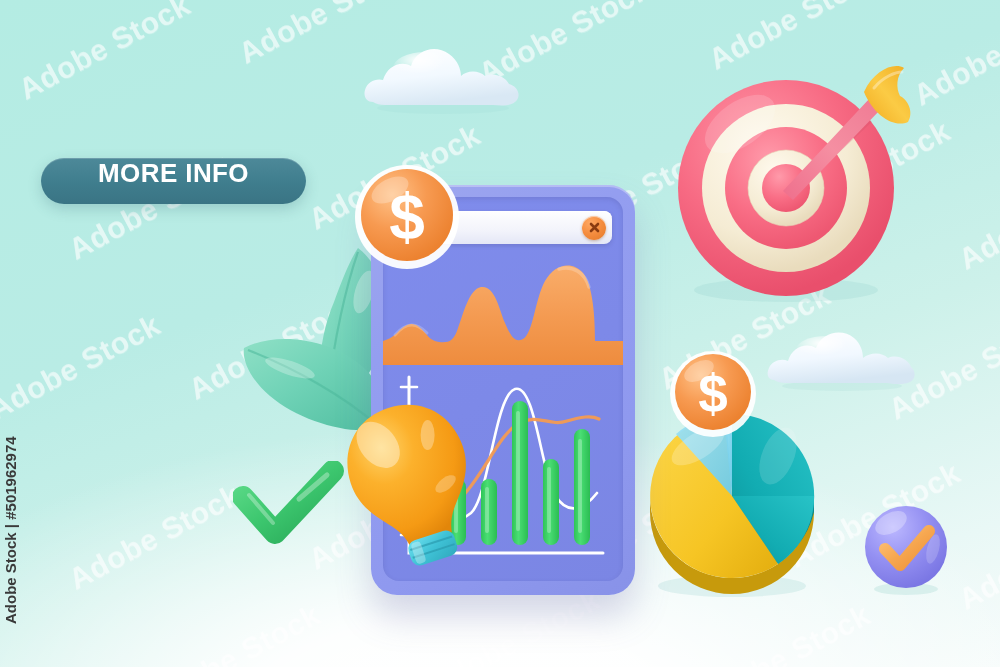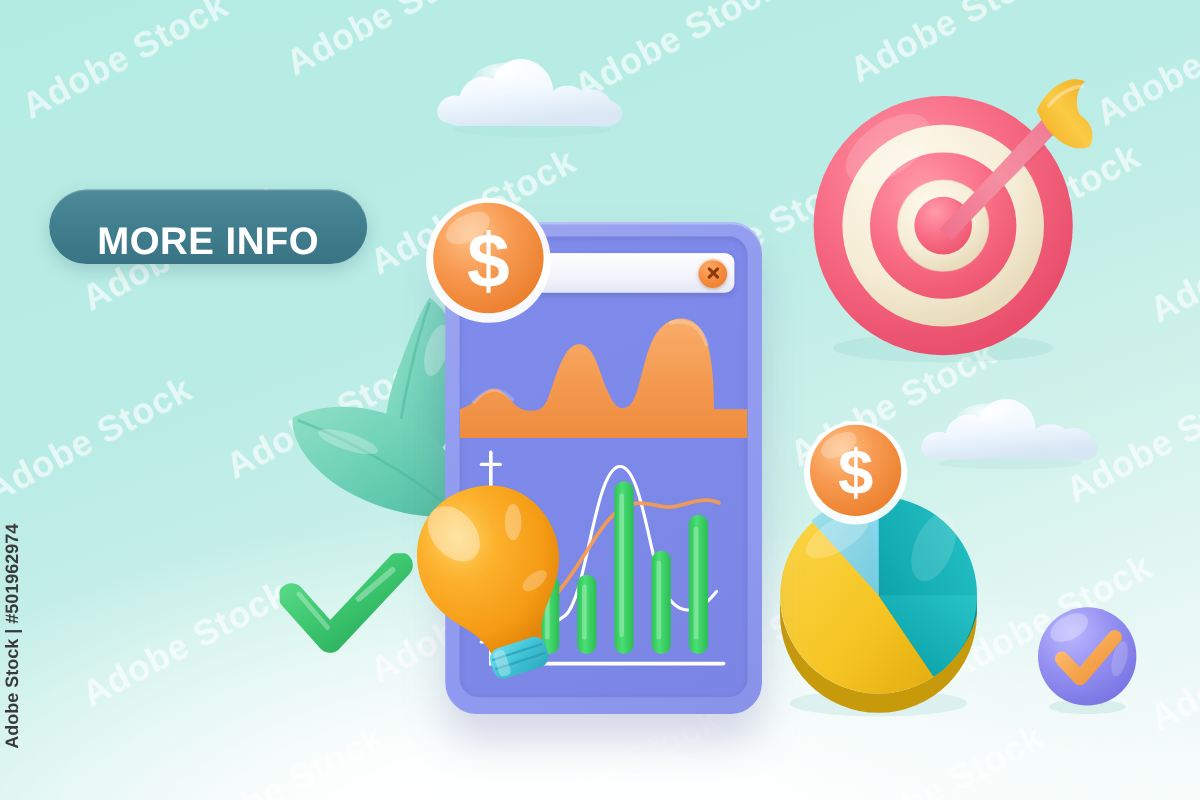--- a/index.html
+++ b/index.html
@@ -26,27 +26,27 @@
   }
 
   
   .copy{
     position:absolute;left:44px;top:42px;width:290px;
     font-family:"DejaVu Sans Mono","Liberation Mono",monospace;
     font-size:15.5px;line-height:1.52;color:#3d3d3d;font-weight:700;
     letter-spacing:-.2px;z-index:30;
   }
   .cta{
-    position:absolute;left:41px;top:158px;width:265px;height:62px;
+    position:absolute;left:41px;top:158px;width:265px;height:46px;
     border-radius:31px;border:none;cursor:pointer;z-index:30;
     background:linear-gradient(180deg,#4d8999 0%,#3f7d8d 55%,#3a7484 100%);
     box-shadow:0 5px 14px rgba(40,90,105,.22), inset 0 1px 0 rgba(255,255,255,.18);
     color:#fff;font-family:"Liberation Sans",sans-serif;
-    font-weight:700;font-size:32px;letter-spacing:.4px;
-    display:flex;align-items:flex-end;justify-content:center;
+    font-weight:700;font-size:26px;letter-spacing:.4px;
+    display:flex;align-items:flex-start;justify-content:center;
   }
 
   
   .stock-id{
     position:absolute;left:2px;top:408px;z-index:40;
     transform:rotate(-90deg);transform-origin:left top;
     font-family:"Liberation Sans",sans-serif;font-weight:700;
     font-size:15px;color:#3a3a3a;white-space:nowrap;
     translate:0 216px;
   }

